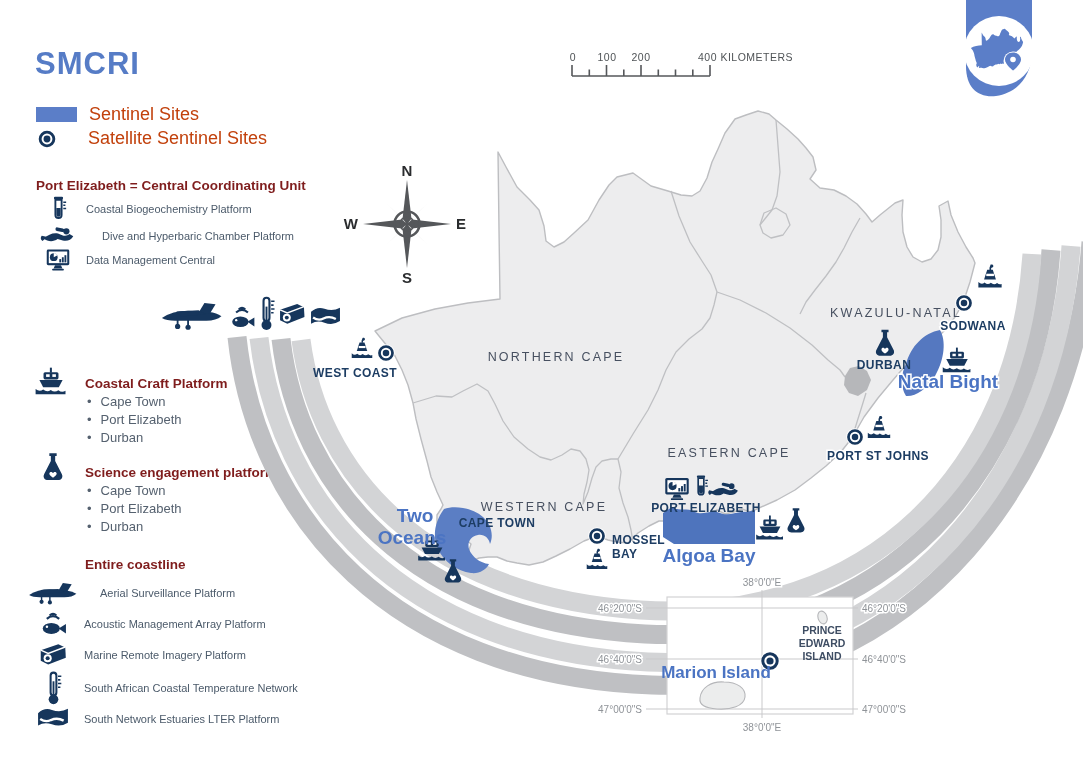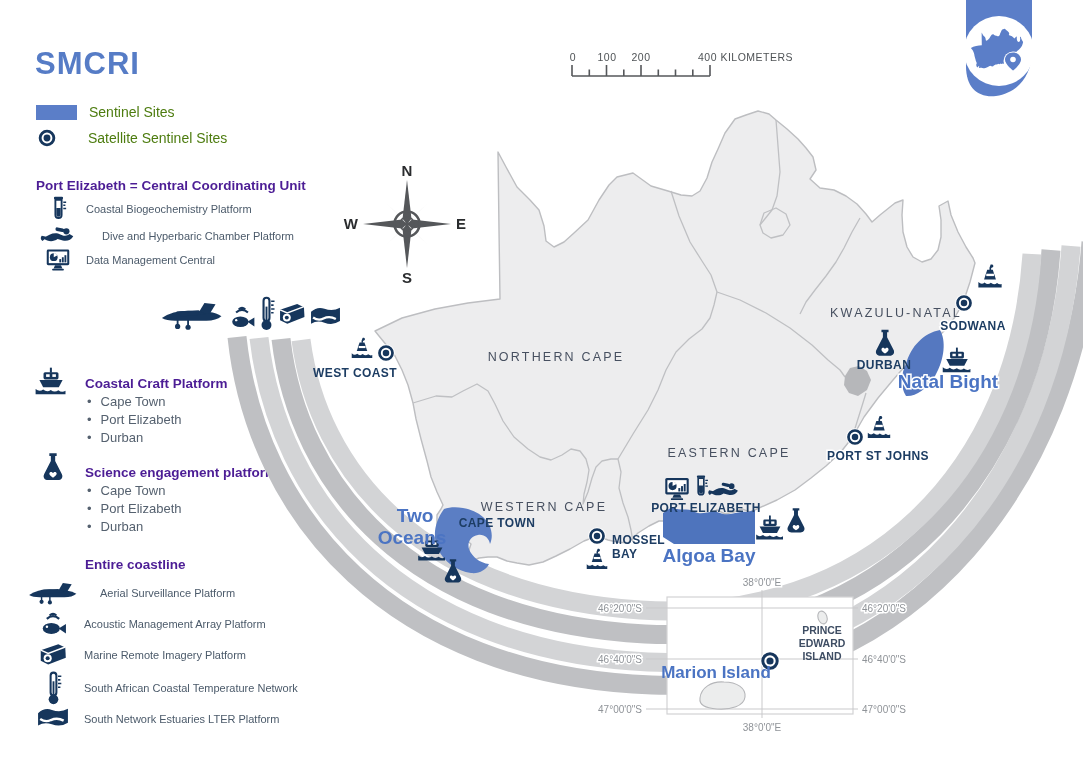--- a/index.html
+++ b/index.html
@@ -5,22 +5,22 @@
   html,body{margin:0;padding:0;background:#fff;}
   .stage{position:relative;width:1083px;height:768px;background:#ffffff;overflow:hidden;
          font-family:"Liberation Sans",sans-serif;color:#16365c;}
   svg text{font-family:"Liberation Sans",sans-serif;}
   .abs{position:absolute;}
   #page-title{left:35px;top:46px;font-size:31px;font-weight:800;letter-spacing:1px;color:#567cc6;text-align:center;}
   .lrow{position:absolute;display:flex;align-items:center;}
   .icw{flex:0 0 44px;display:flex;justify-content:center;align-items:center;color:#16365c;}
   .icw50{flex:0 0 50px;display:flex;justify-content:center;align-items:center;color:#16365c;}
   .panel-label{font-size:11px;color:#4b5a6a;margin-left:6px;white-space:nowrap;}
-  .legend-label{font-size:14px;color:#4d7c0f;white-space:nowrap;}
-  .panel-head{font-size:13.5px;font-weight:bold;color:#4c1d95;white-space:nowrap;}
+  .legend-label{font-size:18px;color:#c2410c;white-space:nowrap;}
+  .panel-head{font-size:13.5px;font-weight:bold;color:#7f1d1d;white-space:nowrap;}
   .swatch{width:41px;height:15px;background:#5b7ec8;}
   .bullet{position:absolute;left:87px;font-size:13px;color:#55616f;white-space:nowrap;}
   .bullet::before{content:"•";margin-right:9px;color:#55616f;}
   .halo{paint-order:stroke;stroke:#ffffff;stroke-width:3px;}
   .coord{font-size:10px;fill:#8f9398;}
   .sitelab{font-size:12px;font-weight:bold;fill:#1d3d63;letter-spacing:.4px;}
   .provlab{font-size:12.5px;fill:#475060;letter-spacing:2.2px;}
   .bluelab{font-size:19px;font-weight:bold;fill:#4b74c3;}
 </style>
 </head>

